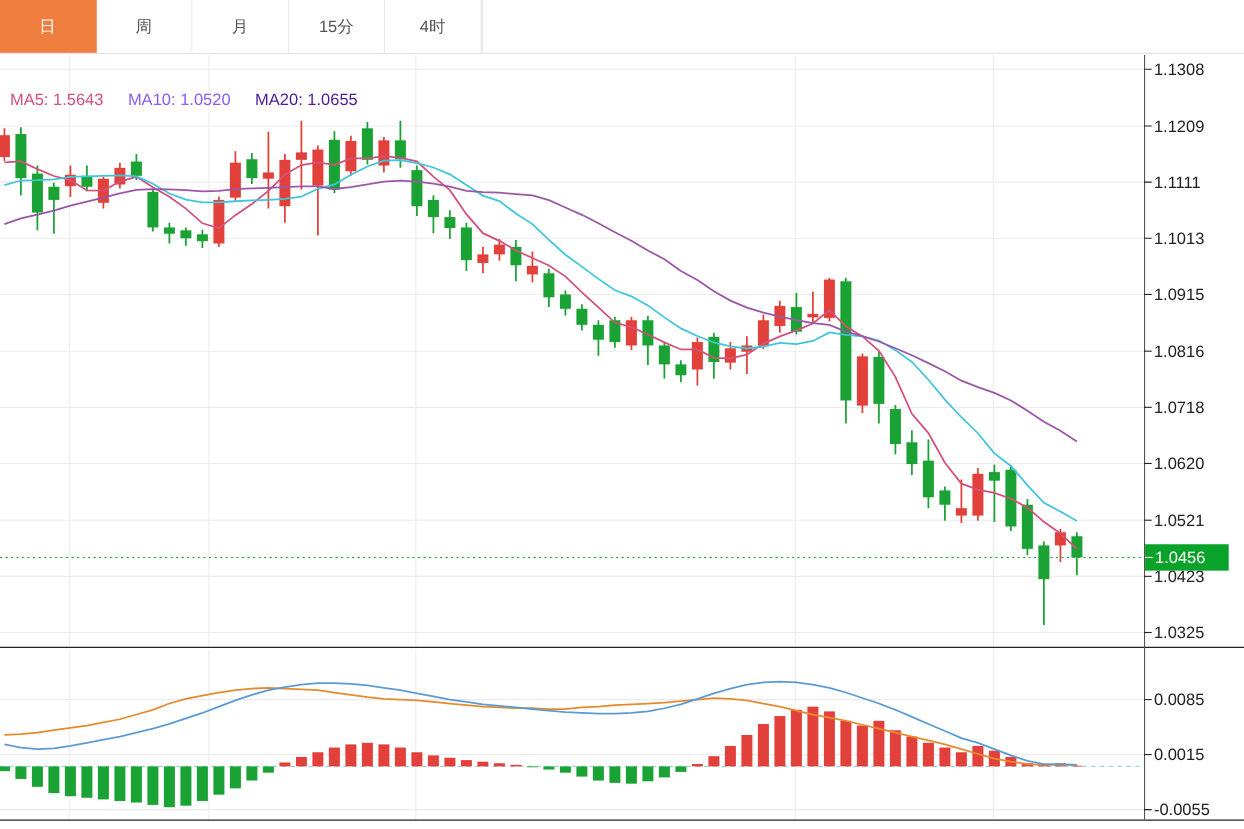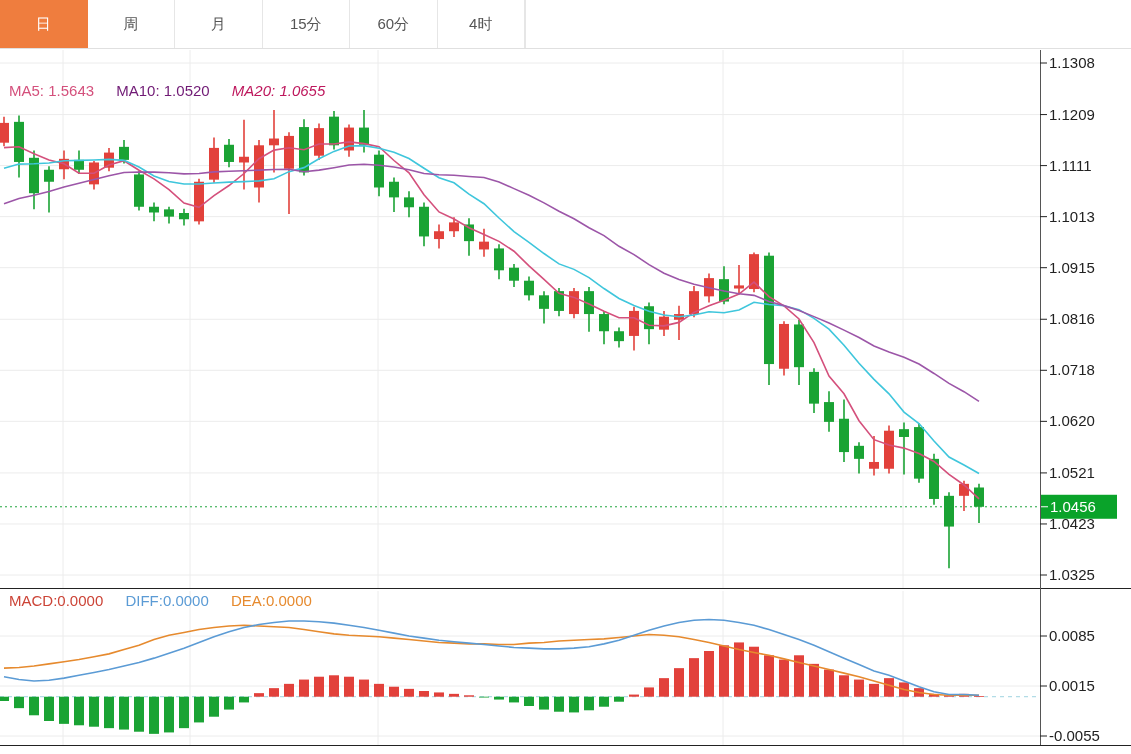--- a/index.html
+++ b/index.html
@@ -17,34 +17,33 @@
   #chart-wrap{position:absolute;top:48px;left:0;width:997px;height:706px;}
   svg{display:block;}
   
   .row{position:absolute;left:9px;font-size:15px;white-space:nowrap;letter-spacing:0;}
   #ohlc-row{top:57px;}
   #ma-row{top:82px;}
   #macd-row{top:592px;}
   .grp{margin-right:18px;}
   .lbl-dark{color:#333;}
   .val-up{color:#1aa334;}
-  .ma5{color:#d4507c;} .ma10{color:#701a75;} .ma20{color:#be185d;font-style:italic;}
+  .ma5{color:#d4507c;} .ma10{color:#8b5cf6;} .ma20{color:#4c1d95;}
   .macd-l{color:#cc4437;} .diff-l{color:#5b9bd5;} .dea-l{color:#e68a2e;}
 </style>
 </head>
 <body>
 
 <div id="app">
 
   <div id="tabbar">
     <div class="tab active">日</div>
     <div class="tab">周</div>
     <div class="tab">月</div>
     <div class="tab">15分</div>
-    <div class="tab">60分</div>
     <div class="tab">4时</div>
     <div class="tab-filler"></div>
   </div>
 
   <div id="chart-wrap">
     <svg id="kline" width="1131" height="706" viewBox="0 48 1131 706">
         <g>
           <line x1="0" y1="63" x2="1040" y2="63" stroke="#ececec" stroke-width="1"></line>
           <line x1="0" y1="114.56459816887087" x2="1040" y2="114.56459816887087" stroke="#ececec" stroke-width="1"></line>
           <line x1="0" y1="165.60834181078351" x2="1040" y2="165.60834181078351" stroke="#ececec" stroke-width="1"></line>
@@ -324,19 +323,14 @@
       </svg>
   </div>
 
 
   <div class="row" id="ma-row">
     <span class="grp ma5"><span>MA5:</span> <span>1.5643</span></span>
     <span class="grp ma10"><span>MA10:</span> <span>1.0520</span></span>
     <span class="grp ma20"><span>MA20:</span> <span>1.0655</span></span>
   </div>
 
-  <div class="row" id="macd-row">
-    <span class="grp macd-l"><span>MACD:</span><span>0.0000</span></span>
-    <span class="grp diff-l"><span>DIFF:</span><span>0.0000</span></span>
-    <span class="grp dea-l"><span>DEA:</span><span>0.0000</span></span>
-  </div>
 
 </div>
 
 </body></html>

